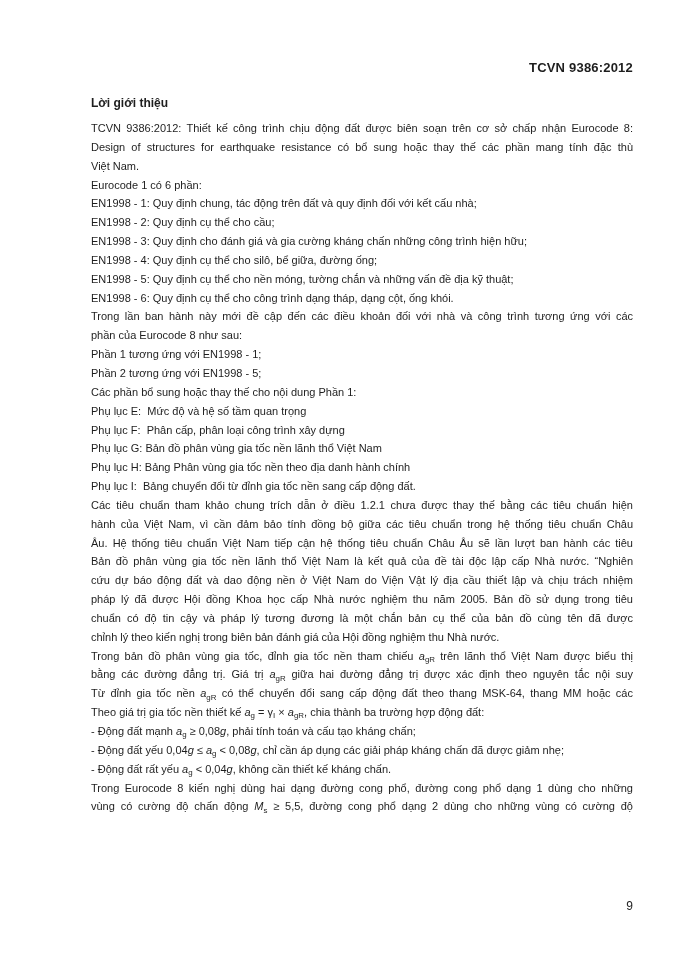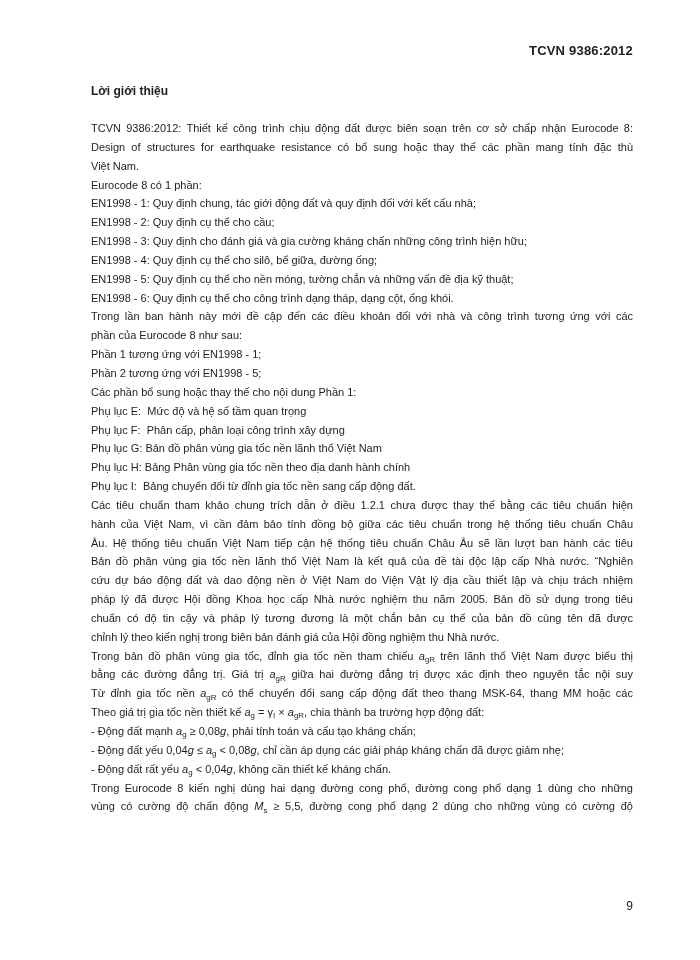--- a/index.html
+++ b/index.html
@@ -7,31 +7,31 @@
     position: relative;
     width: 700px;
     height: 960px;
     background: #ffffff;
     font-family: "Liberation Sans", sans-serif;
     color: #1e1e1e;
     overflow: hidden;
   }
   .doc-header {
     position: absolute;
-    top: 43px;
+    top: 60px;
     left: 91px;
     width: 542px;
     text-align: right;
     font-size: 13px;
     font-weight: bold;
     letter-spacing: 0.2px;
   }
   .section-title {
     position: absolute;
-    top: 84px;
+    top: 96px;
     left: 91px;
     font-size: 12px;
     font-weight: bold;
   }
   .body-text {
     position: absolute;
     top: 119px;
     left: 91px;
     width: 542px;
     font-size: 11px;
@@ -69,22 +69,22 @@
 
 <div class="page">
   <div class="doc-header">TCVN 9386:2012</div>
 
   <div class="section-title">Lời giới thiệu</div>
 
   <div class="body-text">
       <div class="line fill">TCVN 9386:2012: Thiết kế công trình chịu động đất được biên soạn trên cơ sở chấp nhận Eurocode 8:</div>
       <div class="line fill">Design of structures for earthquake resistance có bổ sung hoặc thay thế các phần mang tính đặc thù</div>
       <div class="line">Việt Nam.</div>
-      <div class="line">Eurocode 8 có 1 phần:</div>
-      <div class="line">EN1998 - 1: Quy định chung, tác giới động đất và quy định đối với kết cấu nhà;</div>
+      <div class="line">Eurocode 1 có 6 phần:</div>
+      <div class="line">EN1998 - 1: Quy định chung, tác động trên đất và quy định đối với kết cấu nhà;</div>
       <div class="line">EN1998 - 2: Quy định cụ thể cho cầu;</div>
       <div class="line">EN1998 - 3: Quy định cho đánh giá và gia cường kháng chấn những công trình hiện hữu;</div>
       <div class="line">EN1998 - 4: Quy định cụ thể cho silô, bể giữa, đường ống;</div>
       <div class="line">EN1998 - 5: Quy định cụ thể cho nền móng, tường chắn và những vấn đề địa kỹ thuật;</div>
       <div class="line">EN1998 - 6: Quy định cụ thể cho công trình dạng tháp, dạng cột, ống khói.</div>
       <div class="line fill">Trong lần ban hành này mới đề cập đến các điều khoản đối với nhà và công trình tương ứng với các</div>
       <div class="line">phần của Eurocode 8 như sau:</div>
       <div class="line">Phần 1 tương ứng với EN1998 - 1;</div>
       <div class="line">Phần 2 tương ứng với EN1998 - 5;</div>
       <div class="line">Các phần bổ sung hoặc thay thế cho nội dung Phần 1:</div>

